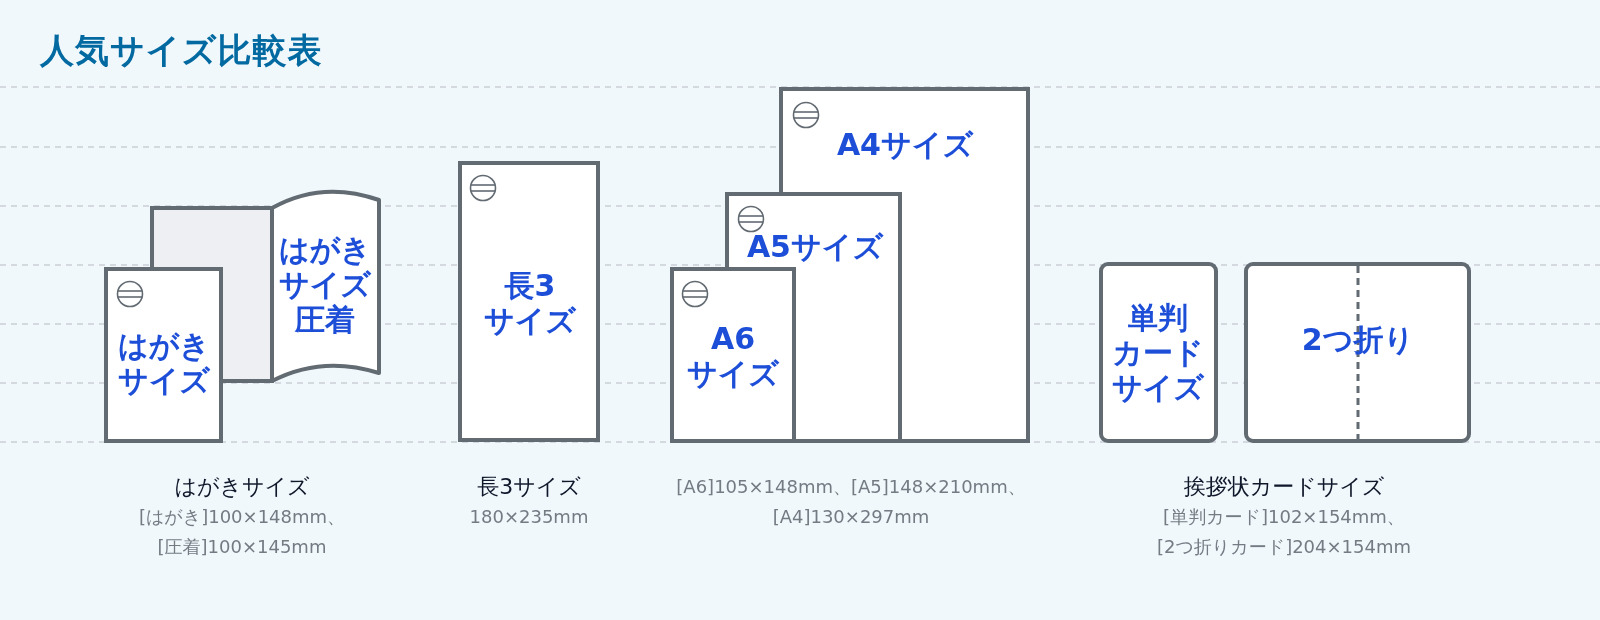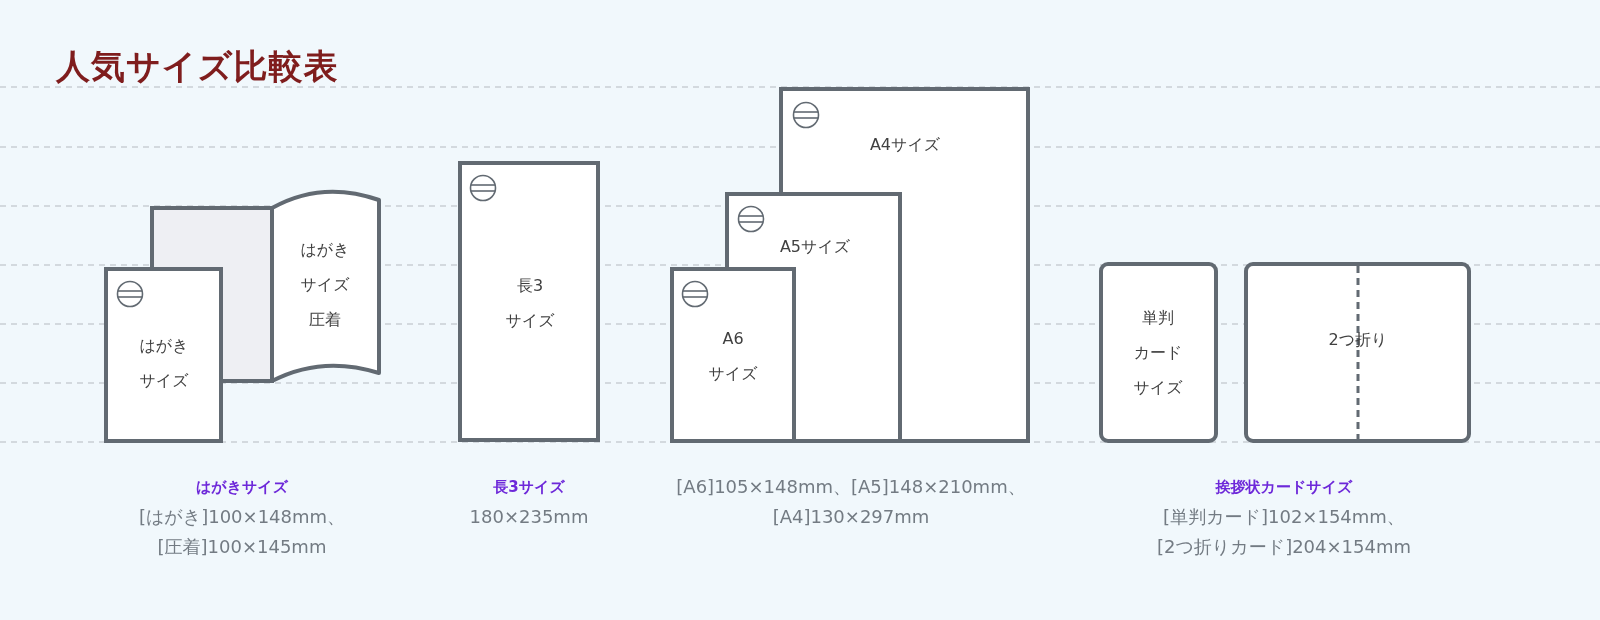--- a/index.html
+++ b/index.html
@@ -14,49 +14,49 @@
       overflow: hidden;
       font-family: "DejaVu Sans", "Liberation Sans", sans-serif;
       color: #626a72;
     }
     .title {
       position: absolute;
       left: 40px;
       top: 28px;
       font-size: 34px;
       font-weight: bold;
-      color: #7f1d1d;
+      color: #0369a1;
       letter-spacing: 1px;
-      margin: 16px;
+      margin: 0;
     }
     svg.stage {
       position: absolute;
       left: 0;
       top: 0;
     }
     .shape-label {
       position: absolute;
       text-align: center;
-      font-weight: normal;
-      font-size: 16px;
+      font-weight: bold;
+      font-size: 30px;
       line-height: 35px;
-      color: #404040;
+      color: #1d4ed8;
       white-space: nowrap;
       transform: translateX(-50%);
     }
     .caption {
       position: absolute;
       text-align: center;
       transform: translateX(-50%);
       white-space: nowrap;
     }
     .caption .name {
-      font-size: 15px;
-      font-weight: bold;
-      color: #6d28d9;
+      font-size: 22px;
+      font-weight: normal;
+      color: #0f172a;
       line-height: 30px;
     }
     .caption .dims {
       font-size: 18px;
       color: #737b83;
       line-height: 30px;
     }
   </style>
 </head>
 <body>

